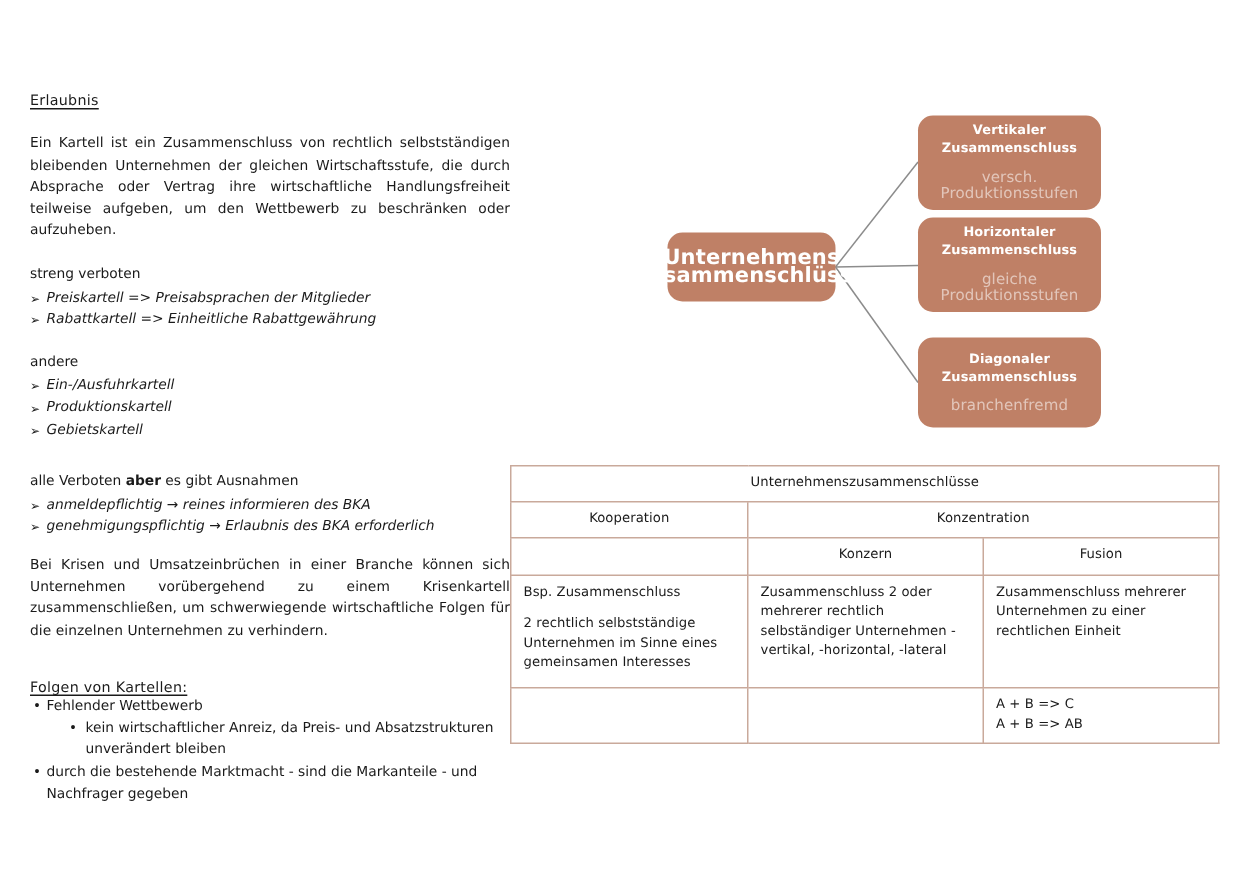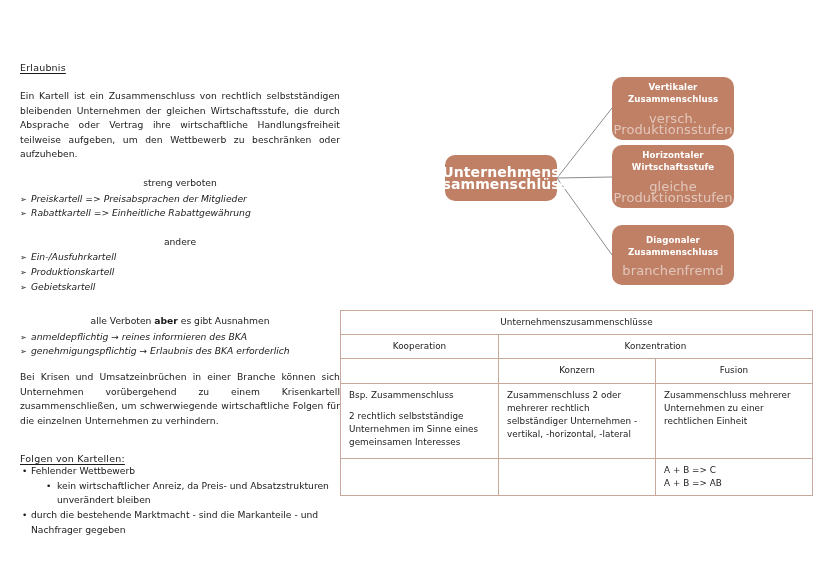--- a/index.html
+++ b/index.html
@@ -32,21 +32,20 @@
     font-size: 9.2px;
     line-height: 14.6px;
     text-align: justify;
     letter-spacing: .05px;
     margin-bottom: 14px;
   }
   .blocklabel {
     font-size: 9.2px;
     line-height: 14.6px;
     margin-bottom: 1px;
-    text-align: center;
   }
   ul.arrow, ul.dot, ul.subdot {
     list-style: none;
     margin: 0; padding: 0;
   }
   ul.arrow li {
     font-size: 9.2px;
     line-height: 14.6px;
     padding-left: 11px;
     position: relative;
@@ -117,21 +116,21 @@
     text-align: center;
     padding: 4px 6px;
   }
   .dbox .dtitle {
     font-size: 8.6px;
     font-weight: 700;
     line-height: 12.2px;
     letter-spacing: .1px;
   }
   .dbox .dsub {
-    font-size: 13px;
+    font-size: 10px;
     line-height: 11.6px;
     color: #ffffff;
     opacity: .55;
     margin-top: 7px;
     letter-spacing: .1px;
   }
   #dbox-root { left: 15px; top: 95px; width: 112px; height: 46px; }
   #dbox-root .dtitle { font-size: 14px; }
   #dbox-vertikal   { left: 182px; top: 17px;  width: 122px; height: 63px; }
   #dbox-horizontal { left: 182px; top: 85px;  width: 122px; height: 63px; }
@@ -228,21 +227,21 @@
   <div class="dbox" id="dbox-root">
     <div class="dtitle">Unternehmens zusammenschlüsse</div>
   </div>
 
   <div class="dbox" id="dbox-vertikal">
     <div class="dtitle">Vertikaler Zusammenschluss</div>
     <div class="dsub">versch. Produktionsstufen</div>
   </div>
 
   <div class="dbox" id="dbox-horizontal">
-    <div class="dtitle">Horizontaler Wirtschaftsstufe</div>
+    <div class="dtitle">Horizontaler Zusammenschluss</div>
     <div class="dsub">gleiche Produktionsstufen</div>
   </div>
 
   <div class="dbox" id="dbox-diagonal">
     <div class="dtitle">Diagonaler Zusammenschluss</div>
     <div class="dsub">branchenfremd</div>
   </div>
 </div>
 
 <div class="tablewrap">

